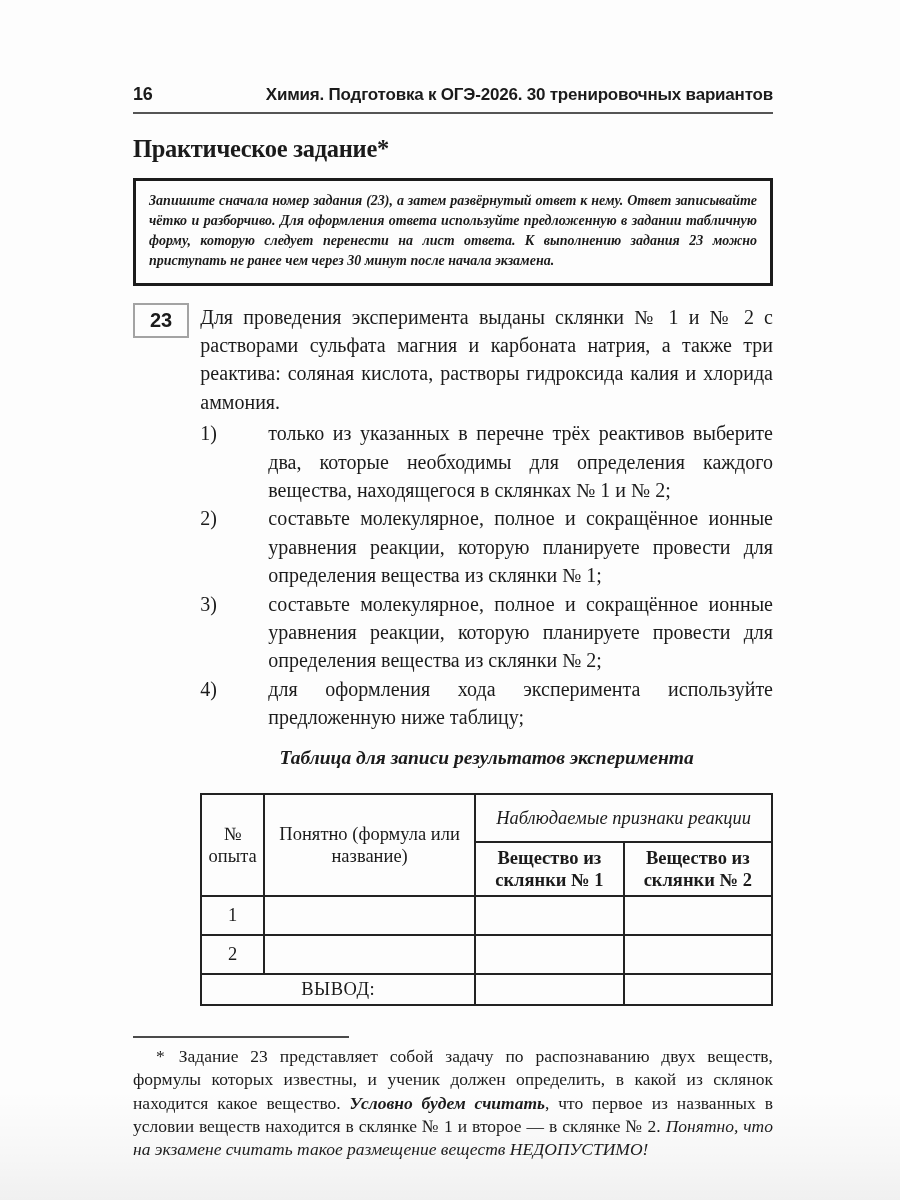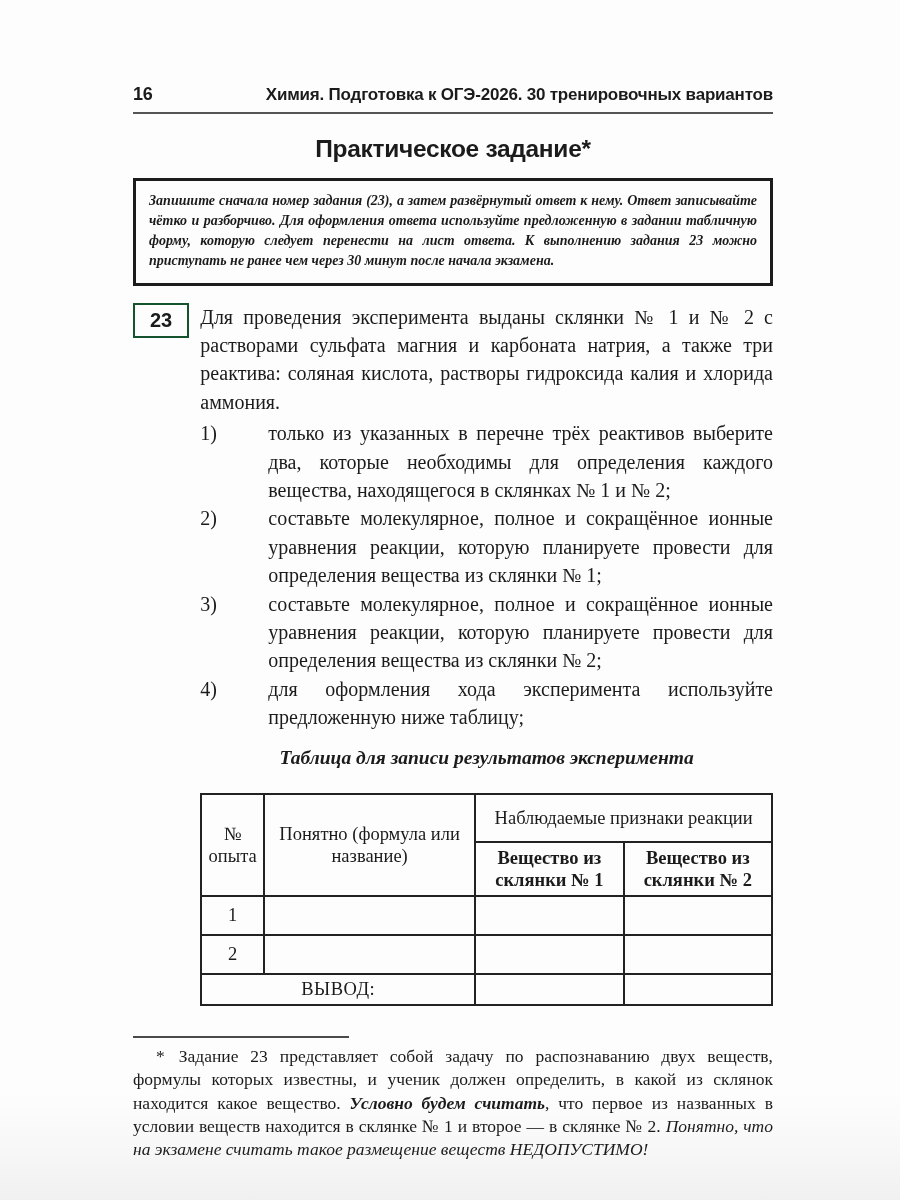--- a/index.html
+++ b/index.html
@@ -25,22 +25,22 @@
     font-family: "Liberation Sans", sans-serif;
     font-weight: bold;
     font-size: 17px;
     letter-spacing: -0.2px;
     gap: 43px;
   }
   .running-head .page-num { font-size: 18px; }
 
   
   .section-title {
-    text-align: center;
-    font-family: Liberation Sans, sans-serif;
+    text-align: left;
+    font-family: Liberation Serif, serif;
     font-weight: bold;
     font-size: 24.5px;
     margin: 21px 0 15px 0;
     letter-spacing: -0.3px;
   }
 
   
   .instruction-box {
     border: 3px solid #1c1c1c;
     padding: 10px 13px 11px 13px;
@@ -53,21 +53,21 @@
   }
 
   
   .task {
     display: flex;
     align-items: flex-start;
     margin-top: 17px;
   }
   .task-number-box {
     flex: none;
-    border: 2px solid #14532d;
+    border: 2px solid #a3a3a3;
     font-family: "Liberation Sans", sans-serif;
     font-weight: bold;
     font-size: 20px;
     padding: 3px 15px 4px 15px;
     margin-right: 11px;
     line-height: 1.2;
   }
   .task-body {
     flex: 1;
     font-size: 20px;
@@ -105,21 +105,21 @@
     text-align: center;
     vertical-align: middle;
     font-size: 18.5px;
     line-height: 1.22;
     padding: 3px 5px;
   }
   .col-num { width: 11%; }
   .col-reagent { width: 37%; }
   .col-s1 { width: 26%; }
   .col-s2 { width: 26%; }
-  td.hdr-group { height: 48px; }
+  td.hdr-group { height: 48px; font-style: italic; }
   td.hdr-sub { height: 54px; font-weight: bold; }
   td.body-cell { height: 39px; font-size: 19px; }
   td.vyvod-cell {
     text-align: right;
     padding-right: 9px;
     font-size: 20px;
     height: 29px;
     letter-spacing: 0.5px;
   }
 

